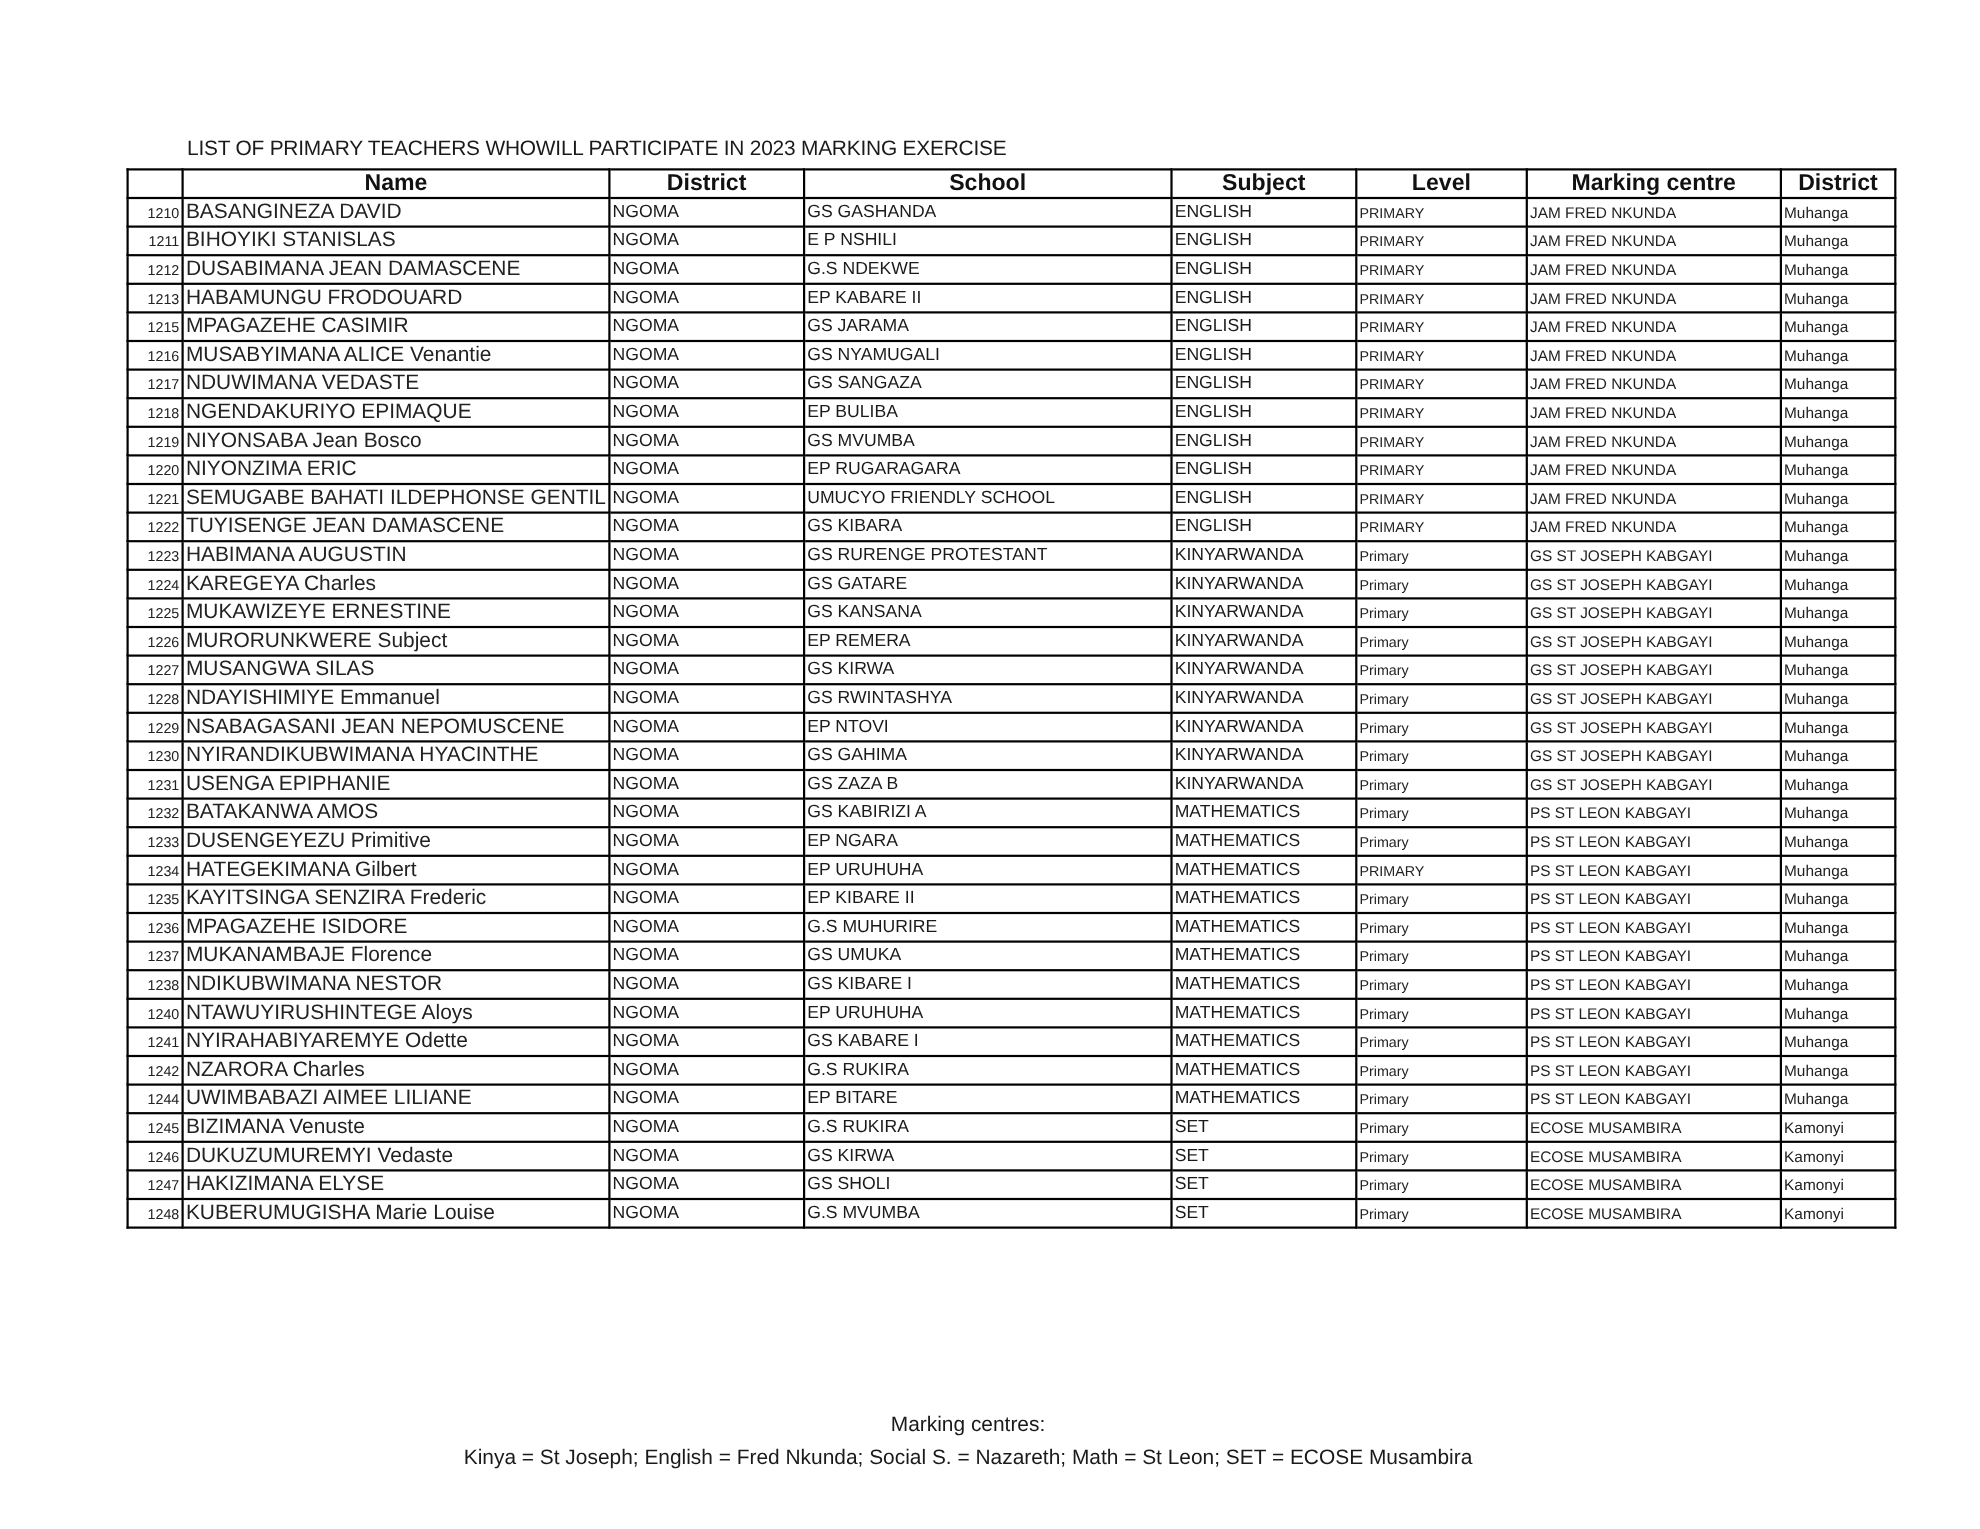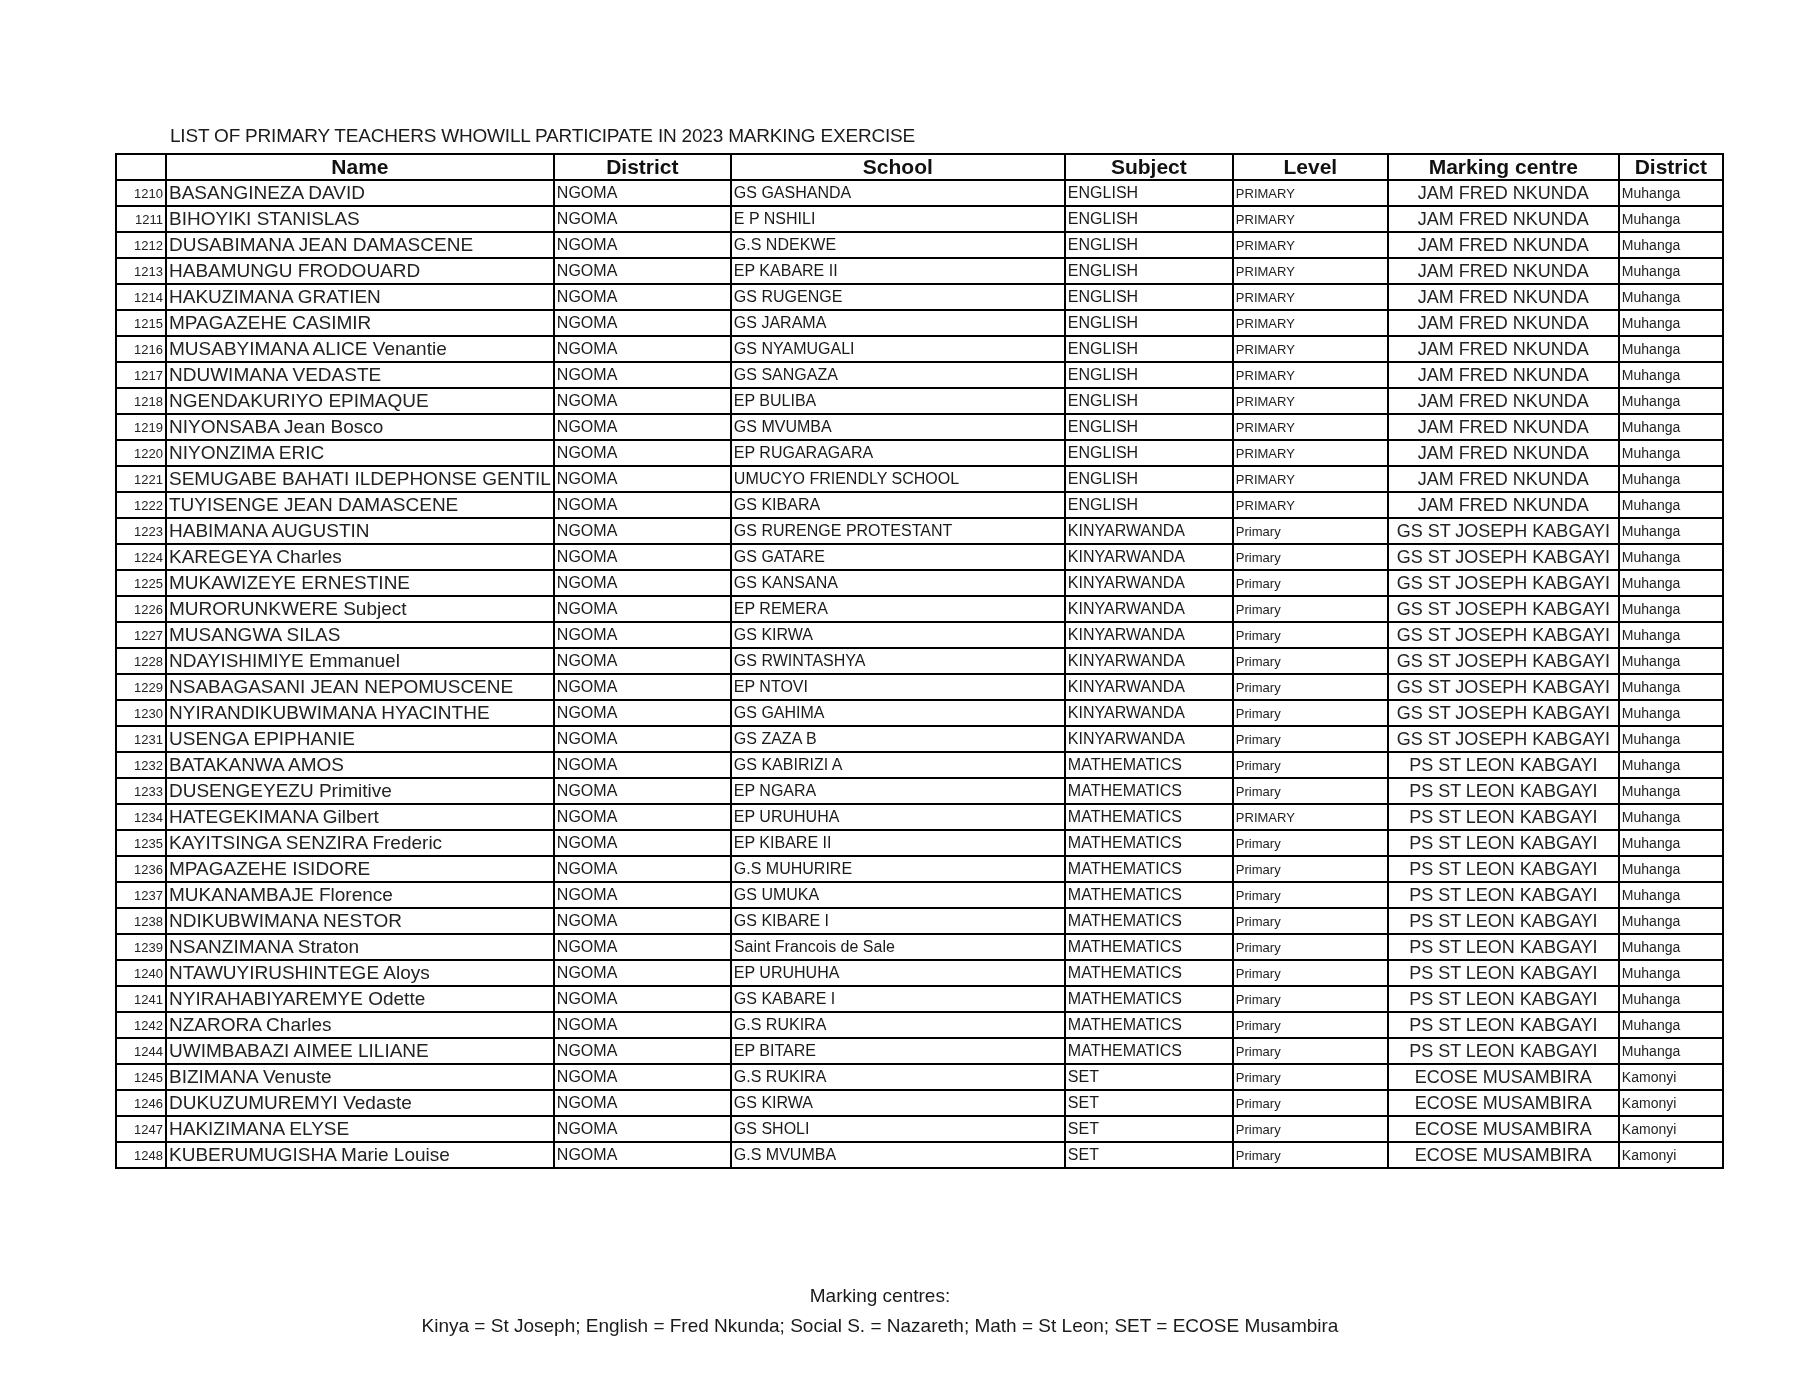--- a/index.html
+++ b/index.html
@@ -19,21 +19,21 @@
   }
   
   th { font-family: "Liberation Sans", sans-serif; font-weight: bold; font-size: 21px; text-align: center; height: 25px; padding-top: 2px; }
   th.num-h { border-top: none; border-left: none; }
   td.num { text-align: right; font-family: "Liberation Sans", sans-serif; font-size: 13px; color: #222; padding-right: 3px; }
   td.name { font-family: "Liberation Sans", sans-serif; font-size: 19px; color: #222; }
   td.arial { font-family: "Liberation Sans", sans-serif; font-size: 16px; color: #1a1a1a; }
   td.small { font-family: "Liberation Sans", sans-serif; font-size: 13px; color: #222; }
   td.level-lower { vertical-align: top; padding-top: 3px; }
   td.level-upper { vertical-align: bottom; padding-bottom: 1px; }
-  td.mc { font-family: "Liberation Sans", sans-serif; font-size: 18px; color: #222; text-align: center; }
+  td.mc { font-family: "Liberation Sans", sans-serif; font-size: 14px; color: #222; }
   td.dist2 { font-family: "Liberation Sans", sans-serif; font-size: 14px; color: #222; vertical-align: bottom; padding-bottom: 1px; }
   col.c-num { width: 50px; }
   col.c-name { width: 316px; }
   col.c-dist { width: 177px; }
   col.c-school { width: 334px; }
   col.c-subj { width: 168px; }
   col.c-level { width: 155px; }
   col.c-mc { width: 231px; }
   col.c-dist2 { width: 104px; }
   .footer {
@@ -106,30 +106,20 @@
         <td class="num">1213</td>
         <td class="name">HABAMUNGU FRODOUARD</td>
         <td class="arial">NGOMA</td>
         <td class="arial">EP KABARE II</td>
         <td class="arial">ENGLISH</td>
         <td class="small level-upper">PRIMARY</td>
         <td class="mc">JAM FRED NKUNDA</td>
         <td class="dist2">Muhanga</td>
       </tr>
       <tr>
-        <td class="num">1214</td>
-        <td class="name">HAKUZIMANA GRATIEN</td>
-        <td class="arial">NGOMA</td>
-        <td class="arial">GS RUGENGE</td>
-        <td class="arial">ENGLISH</td>
-        <td class="small level-upper">PRIMARY</td>
-        <td class="mc">JAM FRED NKUNDA</td>
-        <td class="dist2">Muhanga</td>
-      </tr>
-      <tr>
         <td class="num">1215</td>
         <td class="name">MPAGAZEHE CASIMIR</td>
         <td class="arial">NGOMA</td>
         <td class="arial">GS JARAMA</td>
         <td class="arial">ENGLISH</td>
         <td class="small level-upper">PRIMARY</td>
         <td class="mc">JAM FRED NKUNDA</td>
         <td class="dist2">Muhanga</td>
       </tr>
       <tr>
@@ -350,30 +340,20 @@
         <td class="arial">MATHEMATICS</td>
         <td class="small level-lower">Primary</td>
         <td class="mc">PS ST LEON  KABGAYI</td>
         <td class="dist2">Muhanga</td>
       </tr>
       <tr>
         <td class="num">1238</td>
         <td class="name">NDIKUBWIMANA  NESTOR</td>
         <td class="arial">NGOMA</td>
         <td class="arial">GS KIBARE I</td>
-        <td class="arial">MATHEMATICS</td>
-        <td class="small level-lower">Primary</td>
-        <td class="mc">PS ST LEON  KABGAYI</td>
-        <td class="dist2">Muhanga</td>
-      </tr>
-      <tr>
-        <td class="num">1239</td>
-        <td class="name">NSANZIMANA Straton</td>
-        <td class="arial">NGOMA</td>
-        <td class="arial">Saint Francois de Sale</td>
         <td class="arial">MATHEMATICS</td>
         <td class="small level-lower">Primary</td>
         <td class="mc">PS ST LEON  KABGAYI</td>
         <td class="dist2">Muhanga</td>
       </tr>
       <tr>
         <td class="num">1240</td>
         <td class="name">NTAWUYIRUSHINTEGE  Aloys</td>
         <td class="arial">NGOMA</td>
         <td class="arial">EP URUHUHA</td>

